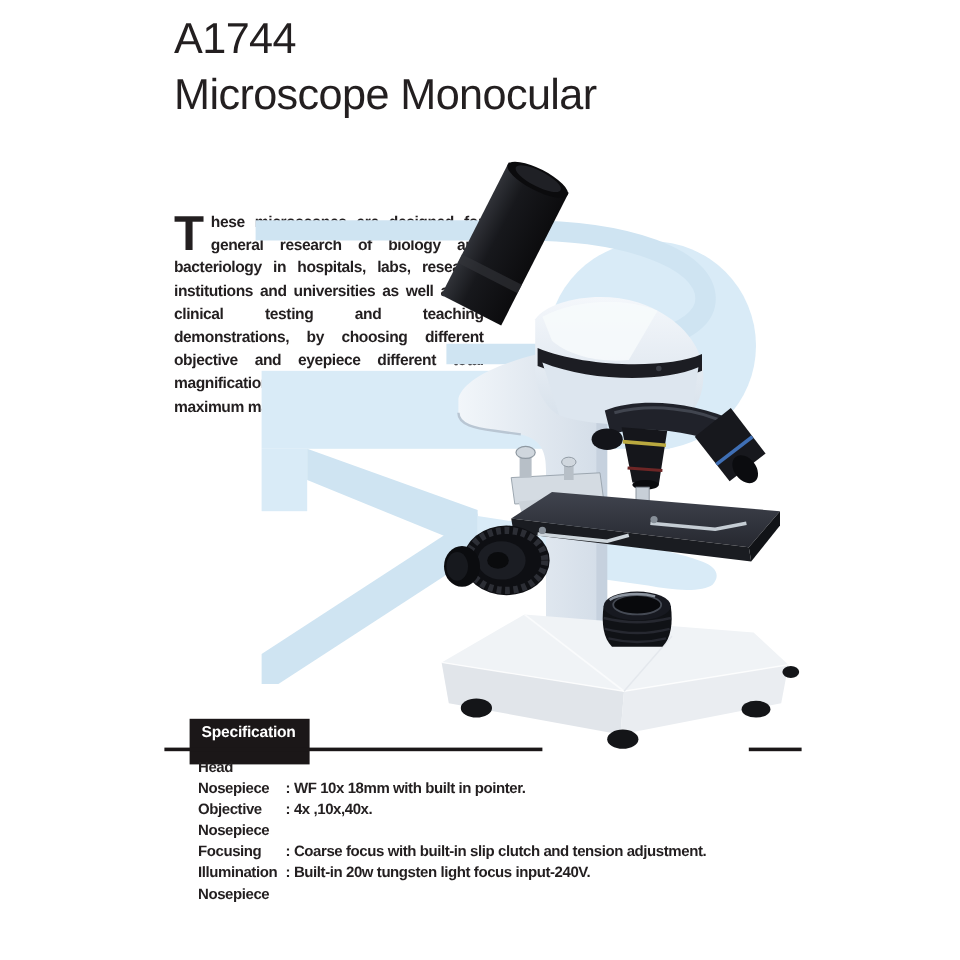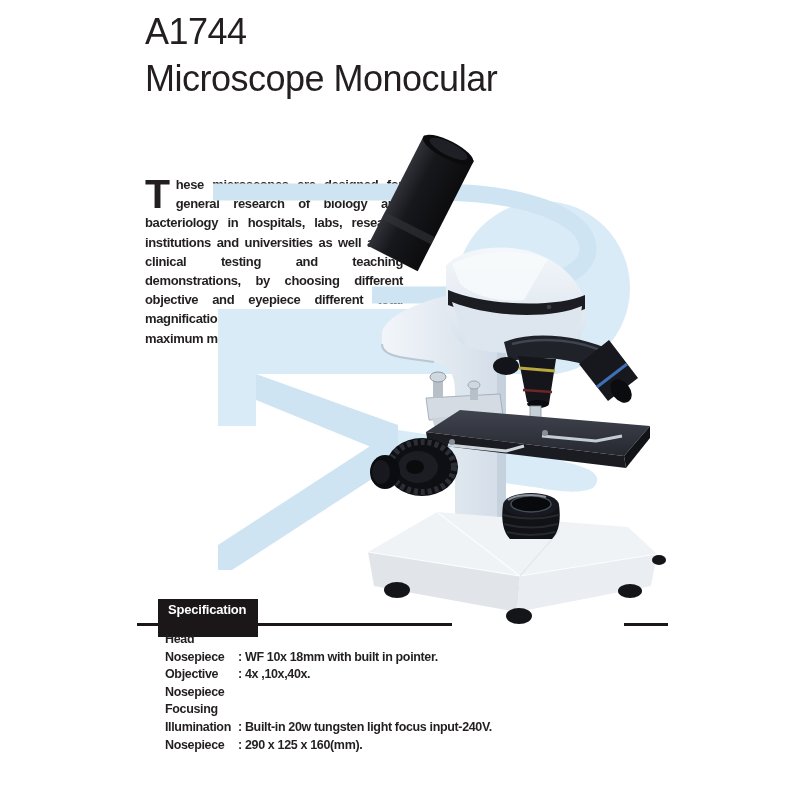--- a/index.html
+++ b/index.html
@@ -73,28 +73,28 @@
       </div>
       <div class="spec-row">
         <span class="spec-label">Objective</span>
         <span class="spec-value">: 4x ,10x,40x.</span>
       </div>
       <div class="spec-row">
         <span class="spec-label">Nosepiece</span>
       </div>
       <div class="spec-row">
         <span class="spec-label">Focusing</span>
+        <span class="spec-value">: Coarse focus with built-in slip clutch and tension adjustment.</span>
       </div>
       <div class="spec-row">
         <span class="spec-label">Illumination</span>
         <span class="spec-value">: Built-in 20w tungsten light focus input-240V.</span>
       </div>
       <div class="spec-row">
         <span class="spec-label">Nosepiece</span>
-        <span class="spec-value">: 290 x 125 x 160(mm).</span>
       </div>
     </div>
 
   <svg class="art" viewBox="0 0 800 800">
     <defs>
       <linearGradient id="gHead" x1="0" y1="0" x2="0" y2="1">
         <stop offset="0" stop-color="#f4f7fb"></stop>
           <stop offset="1" stop-color="#d7e1eb"></stop>
       </linearGradient>
       <linearGradient id="gArm" x1="0" y1="0" x2="1" y2="0">

